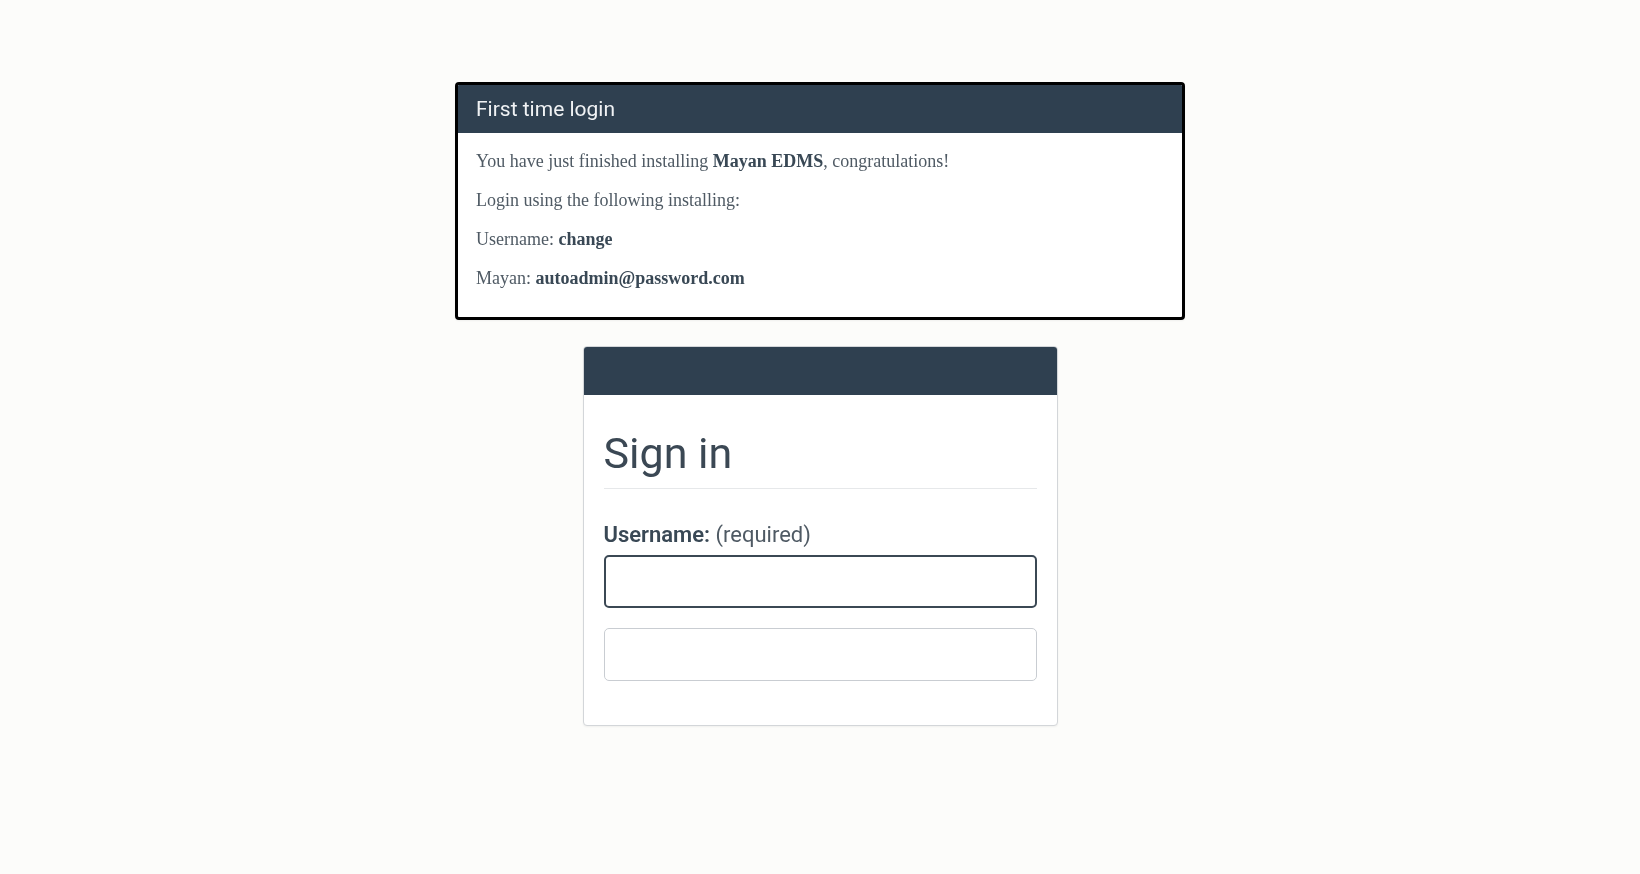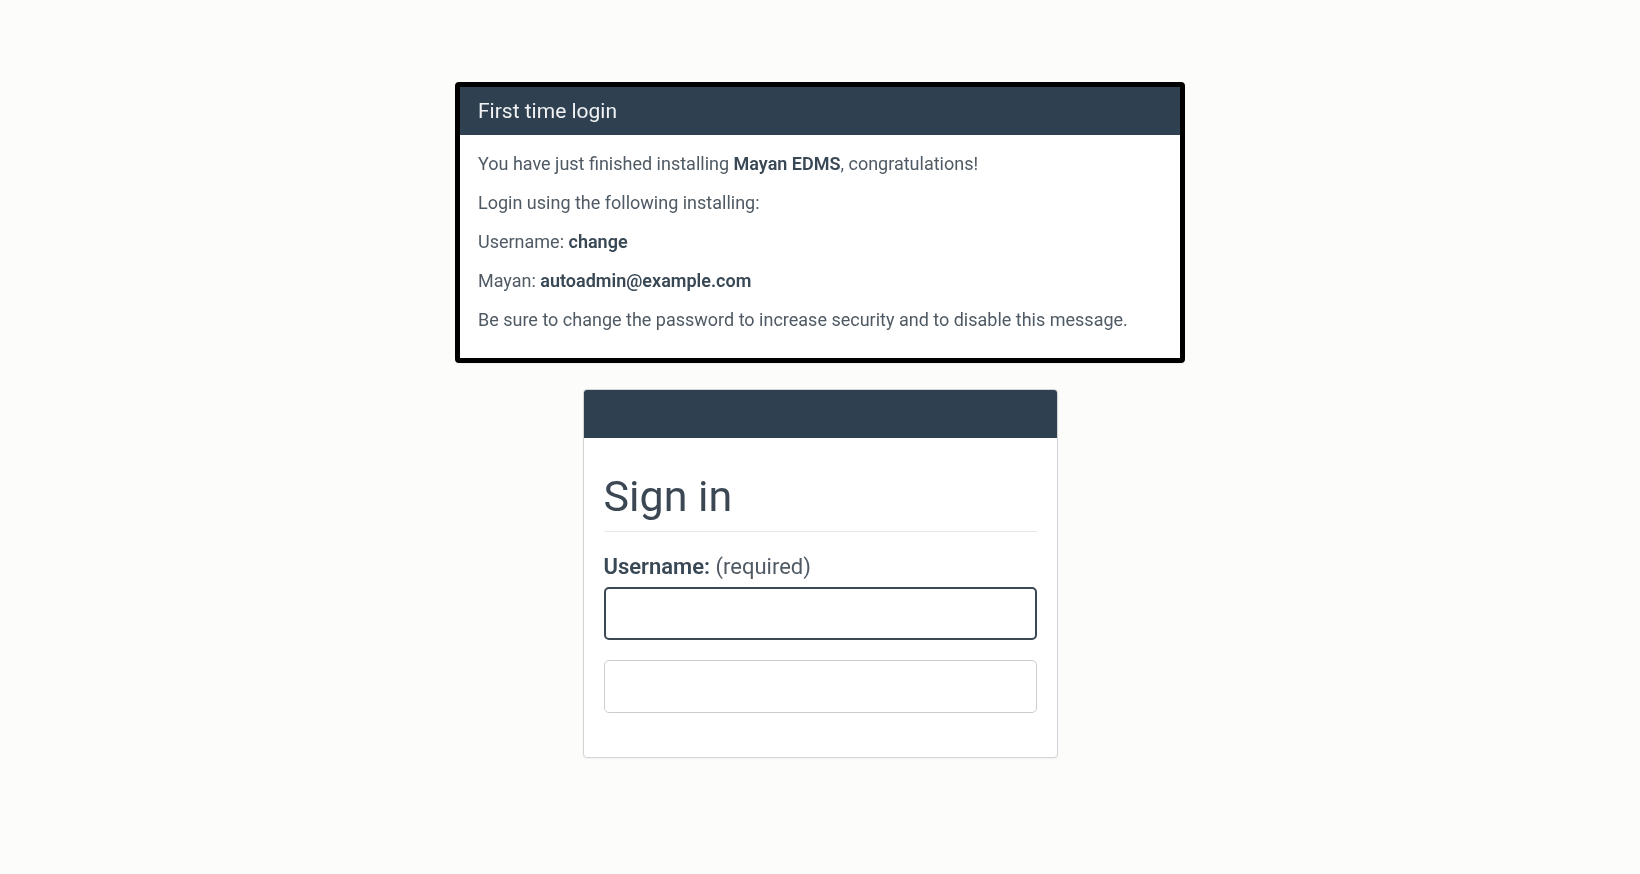--- a/index.html
+++ b/index.html
@@ -16,41 +16,42 @@
     }
     .page-container {
       width: 1494px;
       margin: 0 auto;
       padding-top: 82px;
       padding-bottom: 50px;
     }
     .info-panel {
       width: 730px;
       margin: 0 auto;
-      border: 5px solid #000000;
+      border: 3px solid #000000;
       border-radius: 4px;
       background: #ffffff;
       box-shadow: 0 1px 2px rgba(0,0,0,0.05);
       overflow: hidden;
     }
     .info-panel-header {
       background: #2f4050;
       color: #f0f2f4;
       padding: 12px 18px;
       font-size: 21px;
       font-weight: 400;
     }
     .info-panel-body {
       padding: 15px 18px 25px 18px;
       font-size: 18px;
       line-height: 1.5;
       color: #4f5a64;
     }
     .info-panel-body p {
       margin-bottom: 12px;
+      font-family: Liberation Serif, serif;
     }
     .info-panel-body p:last-child {
       margin-bottom: 0;
     }
     .info-panel-body strong {
       font-weight: 600;
       color: #394855;
     }
     .signin-panel {
       width: 475px;
@@ -67,21 +68,21 @@
     }
     .signin-panel-body {
       padding: 18px 20px 24px 20px;
     }
     .signin-title {
       font-size: 43px;
       font-weight: 400;
       color: #3b4854;
       padding-bottom: 10px;
       border-bottom: 1px solid #e6e8ea;
-      margin-bottom: 22px;
+      margin-bottom: 33px;
       margin-top: 15px;
     }
     .form-group {
       margin-bottom: 20px;
     }
     .form-label {
       display: block;
       font-size: 22px;
       color: #4f5a64;
       margin-bottom: 8px;
@@ -129,23 +130,22 @@
     <div class="info-panel-header">First time login</div>
     <div class="info-panel-body">
       <p>
         <span>You have just finished installing </span><strong>Mayan EDMS</strong><span>, congratulations!</span>
       </p>
       <p>Login using the following installing:</p>
       <p>
         <span>Username: </span><strong>change</strong>
       </p>
       <p>
-        <span>Mayan: </span><strong>autoadmin@example.com</strong>
+        <span>Mayan: </span><strong>autoadmin@password.com</strong>
       </p>
-      <p>Be sure to change the password to increase security and to disable this message.</p>
     </div>
   </div>
 
   <div class="signin-panel">
     <div class="signin-panel-header"></div>
     <div class="signin-panel-body">
       <h1 class="signin-title">Sign in</h1>
 
       <div class="form-group">
         <label class="form-label">

